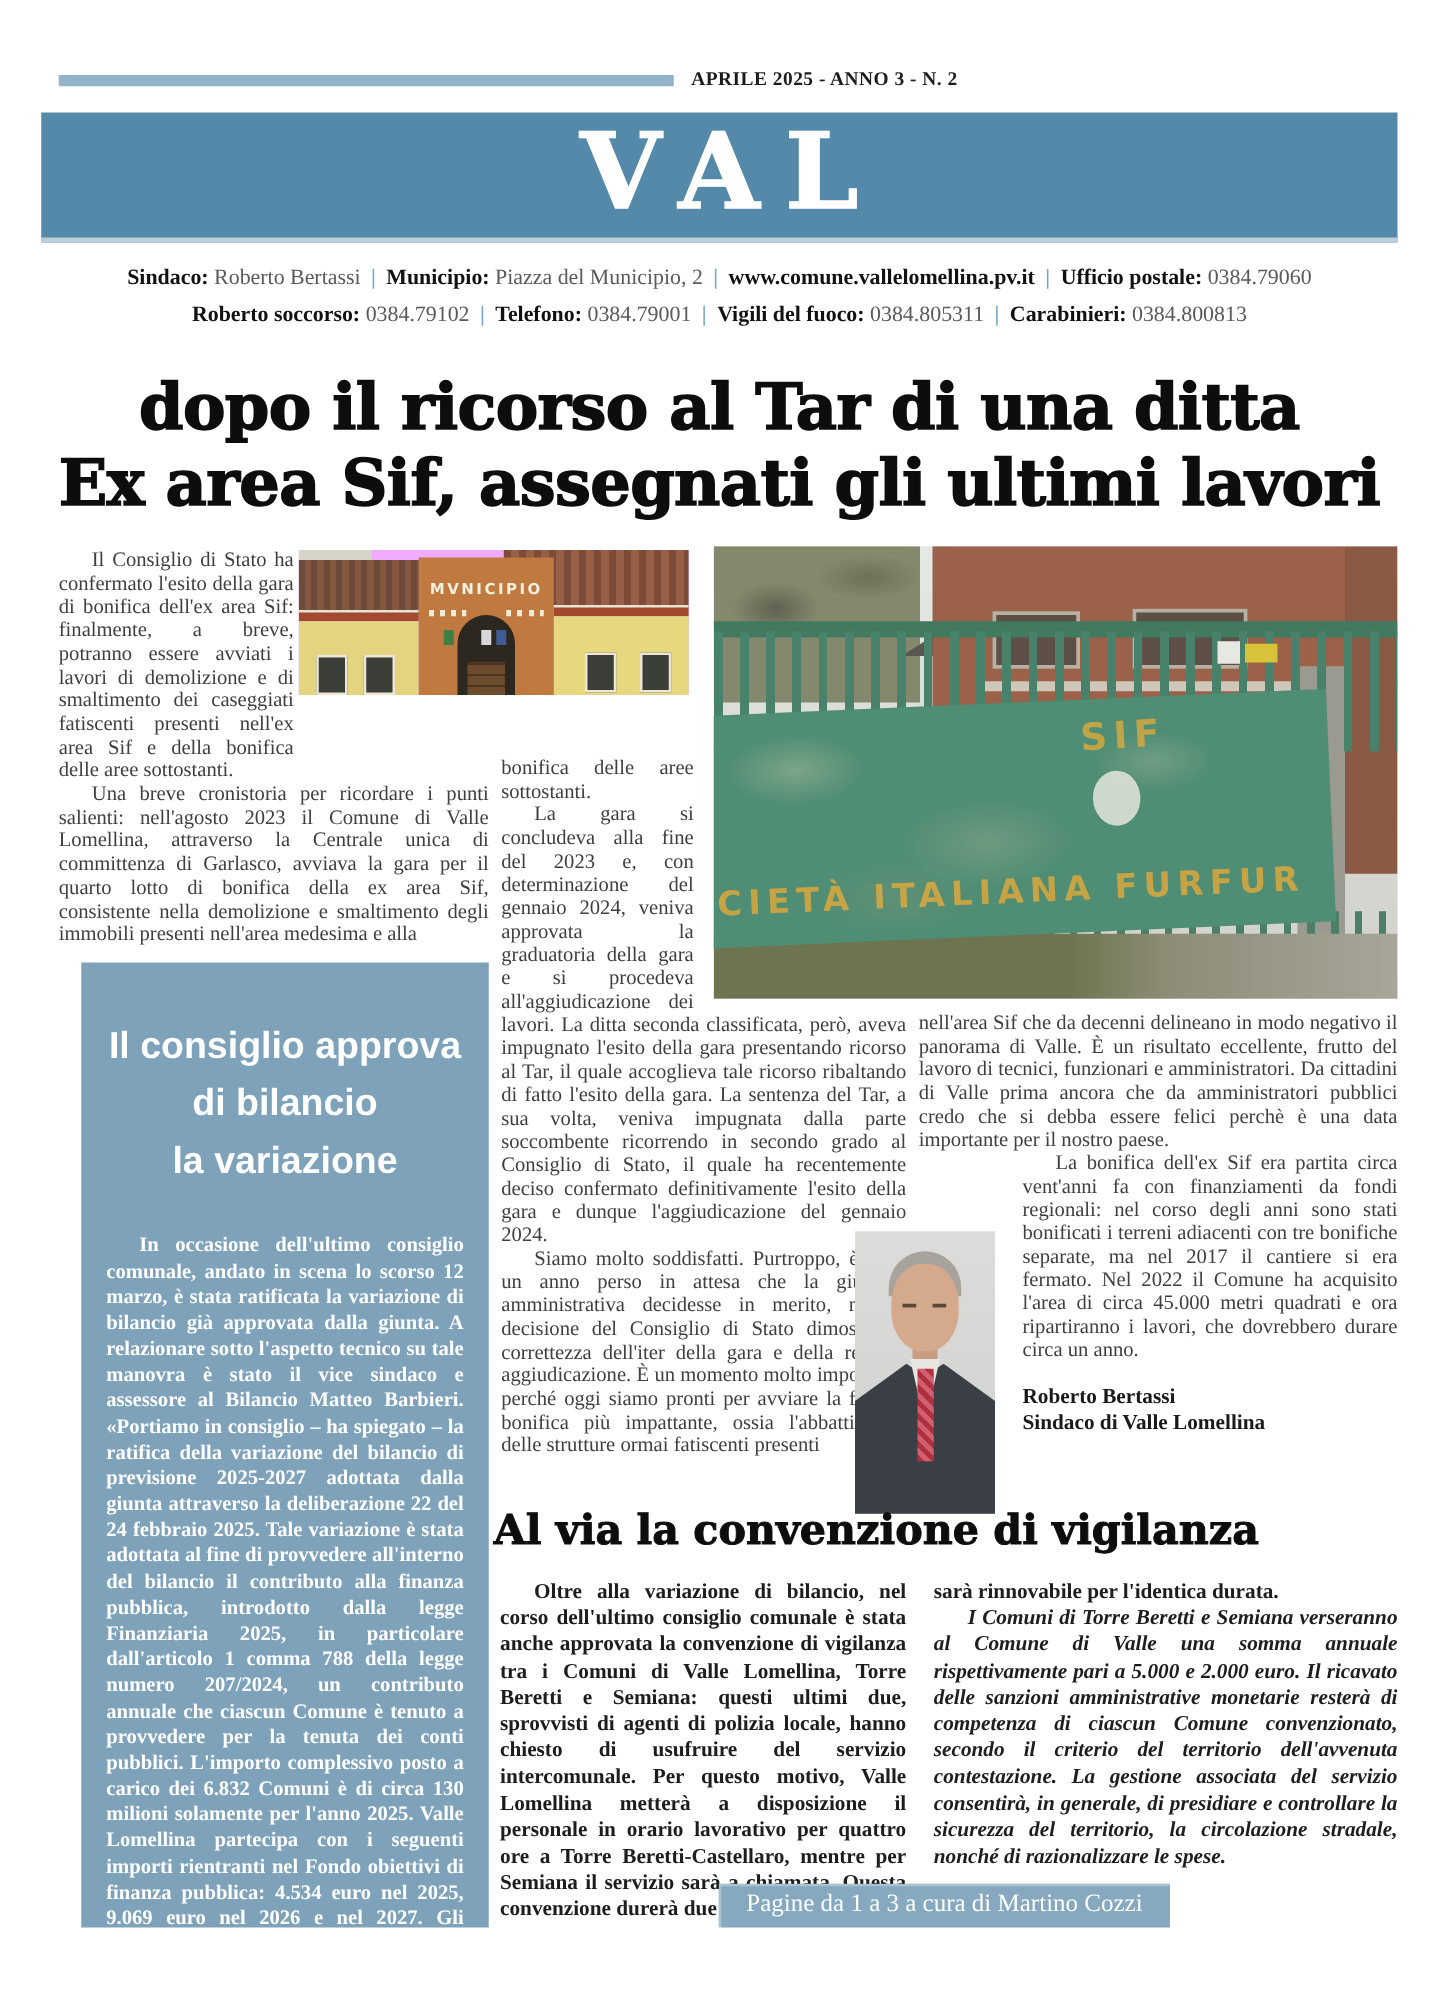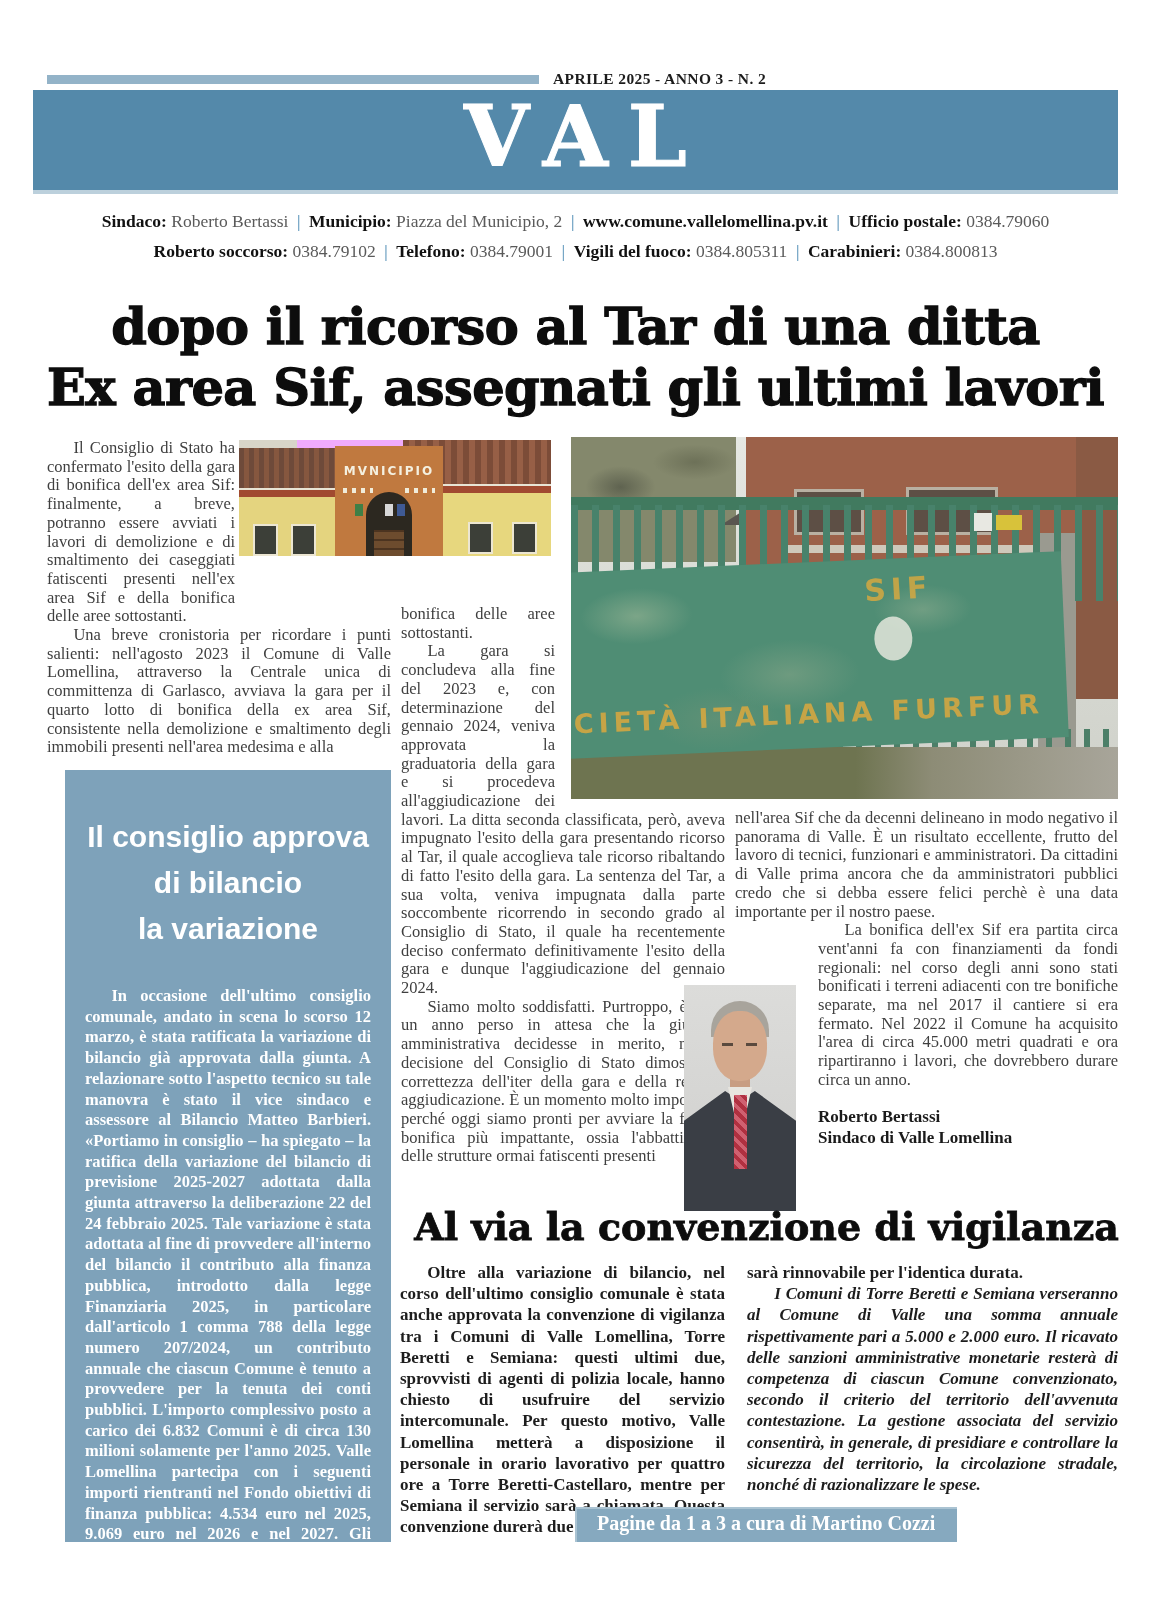--- a/index.html
+++ b/index.html
@@ -3,21 +3,21 @@
 <meta charset="utf-8">
 <style>
   * { margin:0; padding:0; box-sizing:border-box; }
   html,body { background:#ffffff; }
   body {
     width:1151px; height:1600px; position:relative; overflow:hidden;
     font-family:"Liberation Serif", serif; -webkit-font-smoothing:antialiased;
   }
 
   
-  .issue-row { position:absolute; top:70px; left:47px; width:1071px; height:18px;
+  .issue-row { position:absolute; top:55px; left:47px; width:1071px; height:18px;
     display:flex; align-items:center; }
   .issue-rule { width:492px; height:9px; background:#93b3c8; }
   .issue-text { margin-left:14px; font-weight:bold; font-size:15.5px; letter-spacing:.4px;
     color:#1c1c1c; white-space:nowrap; }
   .issue-spacer { flex:1; }
 
   .banner { position:absolute; top:90px; left:33px; width:1085px; height:104px;
     background:#5489aa; border-bottom:4px solid #bcd0dc;
     display:flex; align-items:center; justify-content:center; }
   .banner-title { color:#ffffff; font-family:"DejaVu Serif", serif; font-weight:bold;
@@ -134,33 +134,33 @@
 
   
   .bluebox { position:absolute; top:770px; left:65px; width:326px; height:772px;
     background:#7ea2ba; color:#ffffff; padding:0 20px; }
   .bluebox-title { margin-top:44px; text-align:center; font-family:"Liberation Sans", sans-serif;
     font-weight:bold; font-size:30px; line-height:46px; }
   .bluebox-body { margin-top:34px; font-size:16.5px; line-height:20.7px; font-weight:bold;
     text-align:justify; text-indent:1.6em; }
 
   
-  .headline2 { position:absolute; top:1204px; left:395px; width:724px; text-align:right;
-    font-family:"DejaVu Serif", serif; font-weight:bold; font-size:38px; color:#0d0d0d;
+  .headline2 { position:absolute; top:1204px; left:395px; width:724px; text-align:left;
+    font-family:"DejaVu Serif", serif; font-weight:bold; font-size:33px; color:#0d0d0d;
     -webkit-text-stroke:.8px #0d0d0d; }
   .article2 { position:absolute; top:1262px; left:400px; width:718px; display:flex; gap:22px;
     font-weight:bold; color:#1d1d1d; font-size:17px; line-height:21.2px; text-align:justify; }
   .a2col1 { width:325px; }
   .a2col2 { flex:1; }
   .article2 p { margin:0; }
   .article2 p + p { margin-top:0;font-style:italic; }
 
   
   .footer-credit { position:absolute; top:1507px; left:575px; background:#86a9bf; color:#ffffff;
-    font-weight:bold; font-size:20px; padding:5px 22px 7px;
+    font-weight:normal; font-size:20px; padding:5px 22px 7px;
     box-shadow:inset 2px 2px 0 rgba(255,255,255,.3); }
 </style>
 </head>
 <body>
 
 <div class="issue-row">
   <div class="issue-rule"></div>
   <div class="issue-text">APRILE 2025 - ANNO 3 - N. 2</div>
   <div class="issue-spacer"></div>
 </div>

